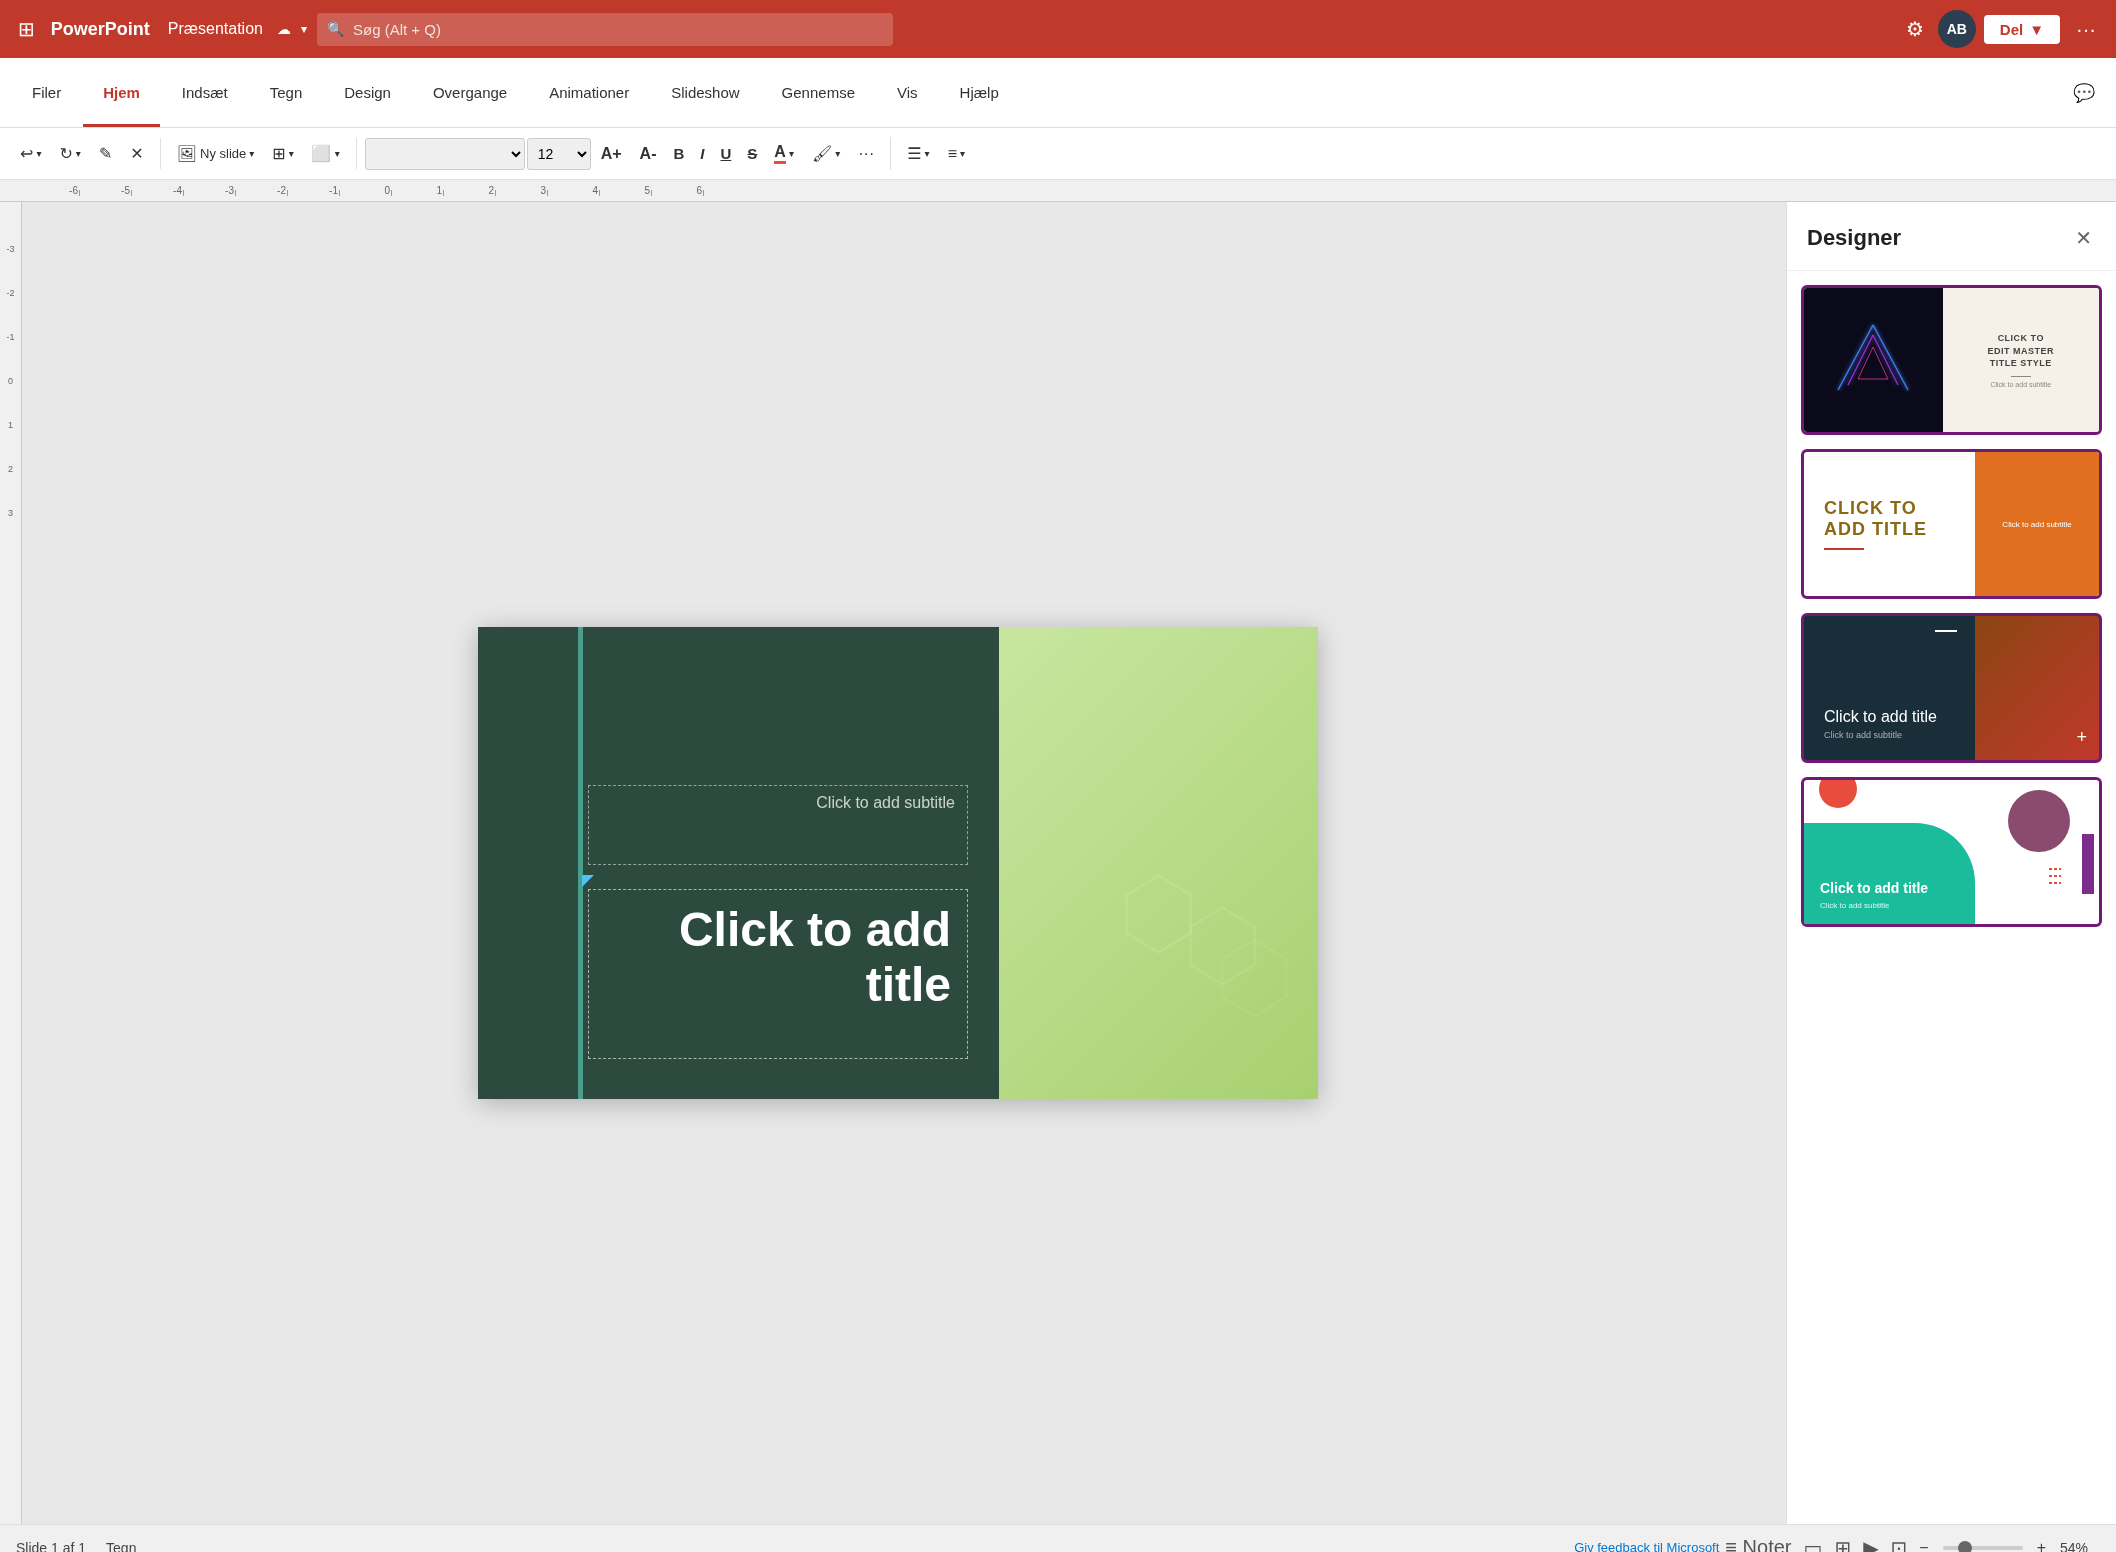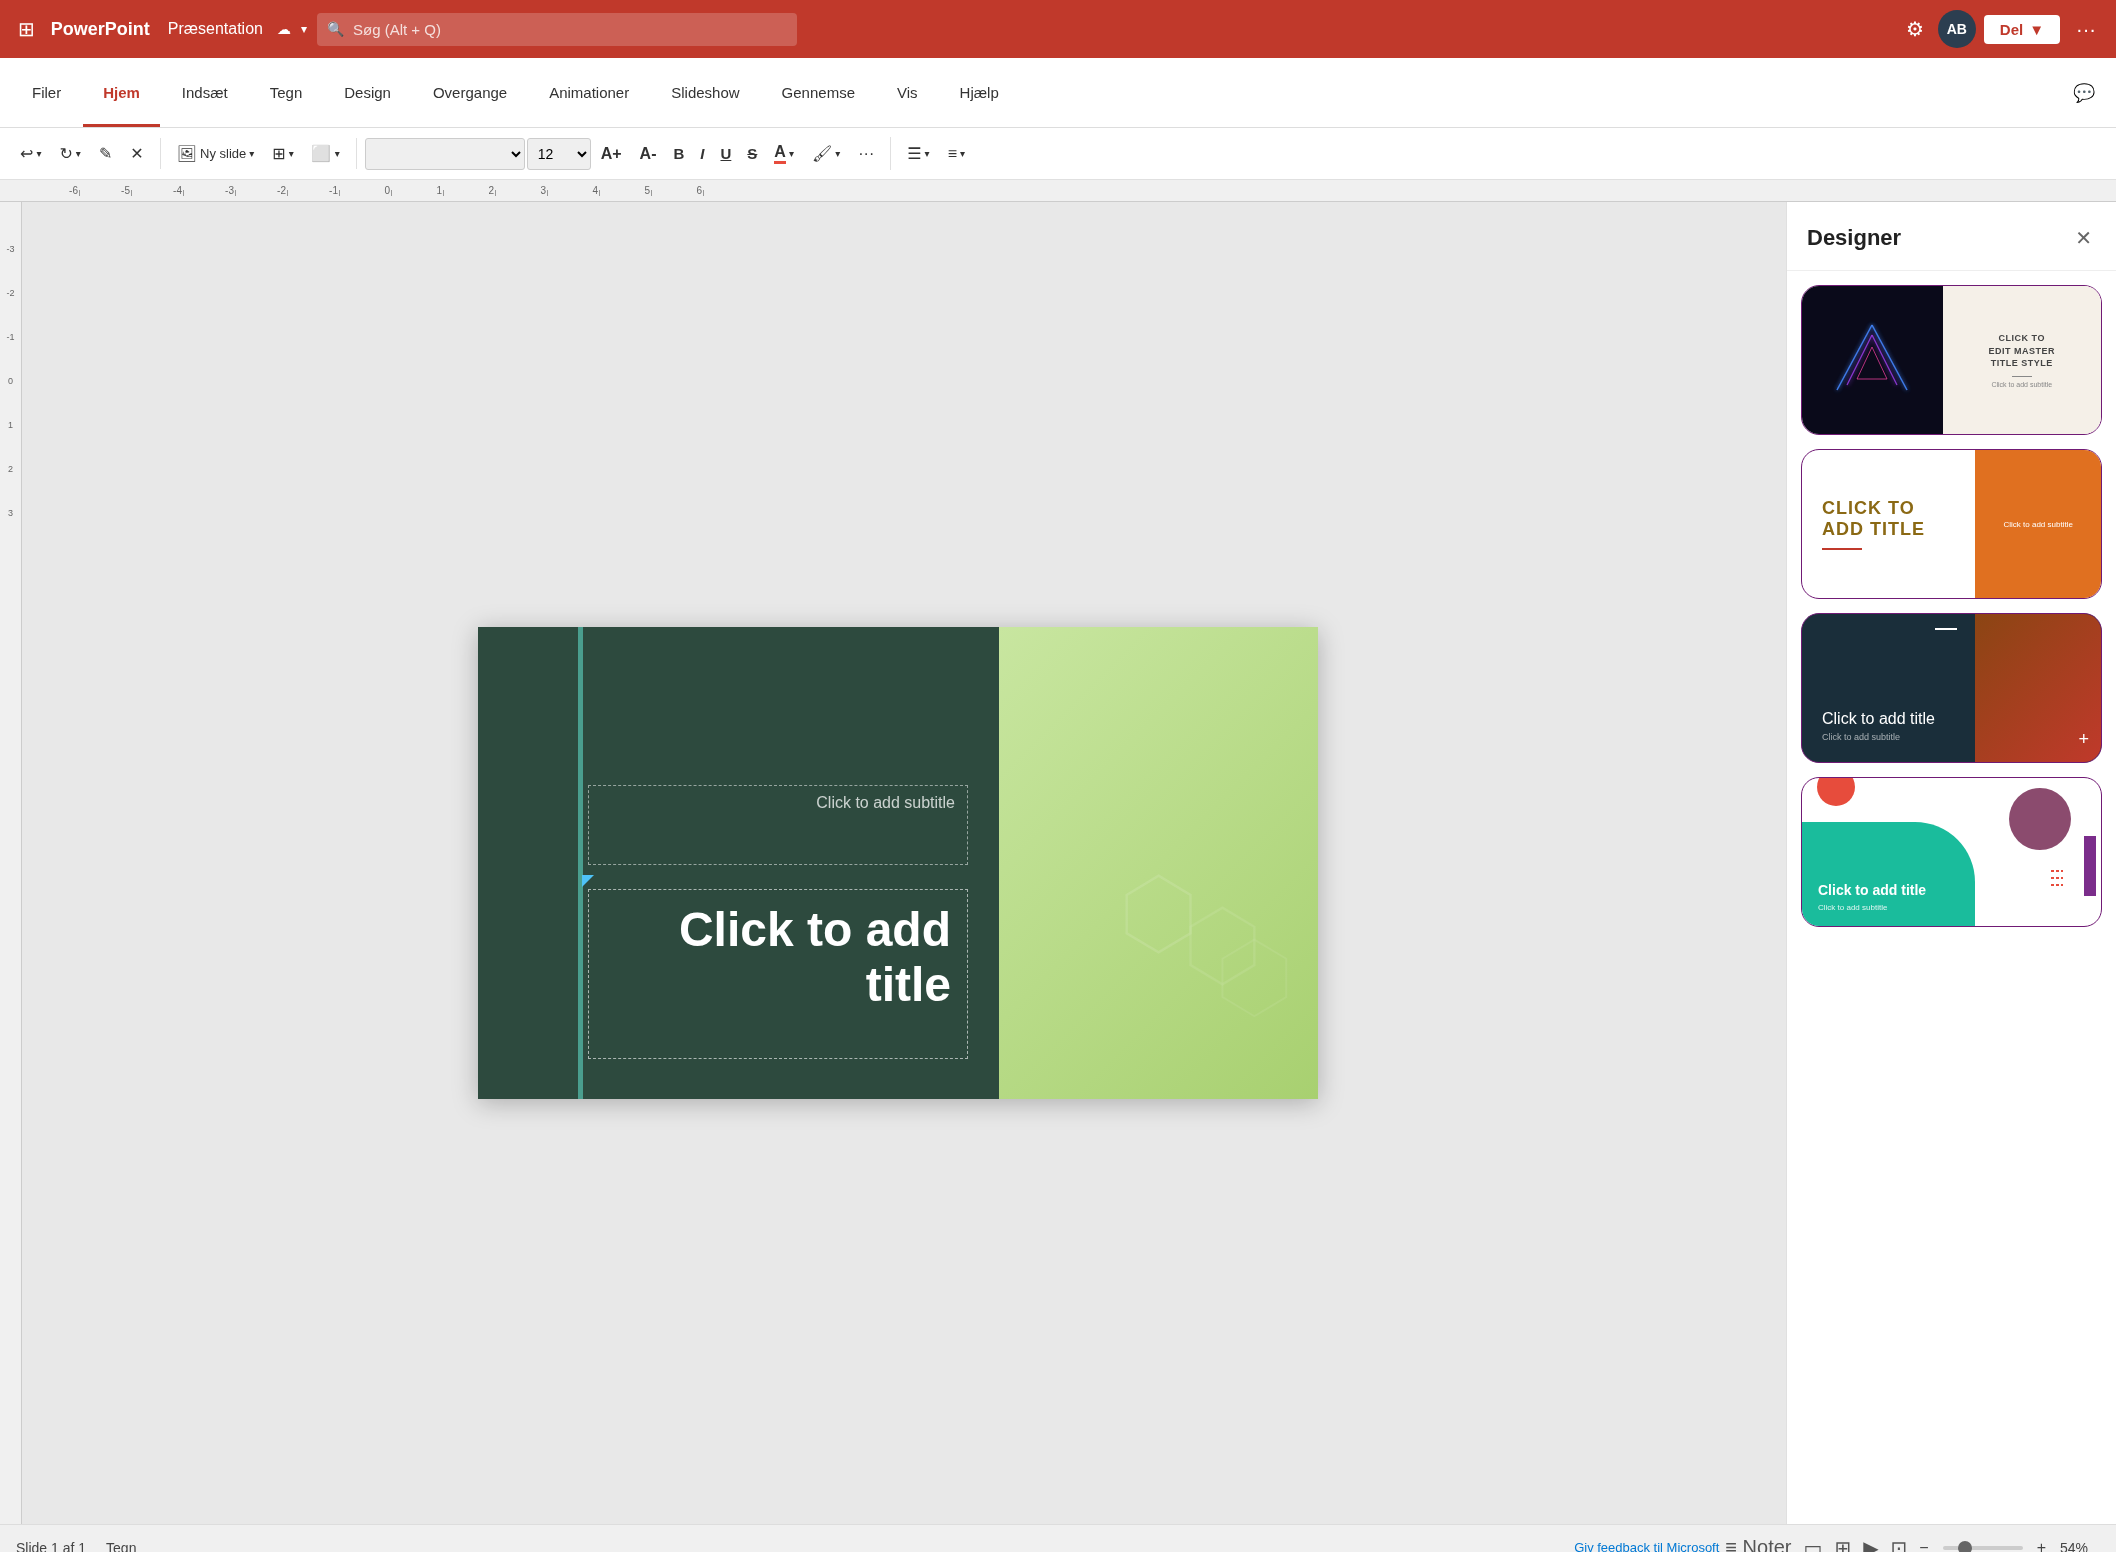--- a/index.html
+++ b/index.html
@@ -33,21 +33,21 @@
     }
     .cloud-icon { color: white; font-size: 14px; }
     .dropdown-arrow { color: white; font-size: 12px; }
     .search-bar {
       background: rgba(255,255,255,0.2);
       border: none;
       border-radius: 4px;
       padding: 8px 16px 8px 36px;
       color: white;
       font-size: 15px;
-      width: 480px;
+      width: 576px;
       outline: none;
     }
     .search-bar::placeholder { color: rgba(255,255,255,0.8); }
     .search-wrapper {
       position: relative;
       display: flex;
       align-items: center;
     }
     .search-icon-tb {
       position: absolute;
@@ -400,24 +400,24 @@
     }
     .designer-body {
       flex: 1;
       overflow-y: auto;
       padding: 14px;
       display: flex;
       flex-direction: column;
       gap: 14px;
     }
     .design-card {
-      border-radius: 18px;
+      border-radius: 6px;
       overflow: hidden;
       cursor: pointer;
-      border: 1px solid #701a75;
+      border: 3px solid #701a75;
       transition: border-color 0.2s;
     }
 
     
     .dc1 {
       height: 150px;
       display: flex;
       overflow: hidden;
     }
     .dc1-left {

